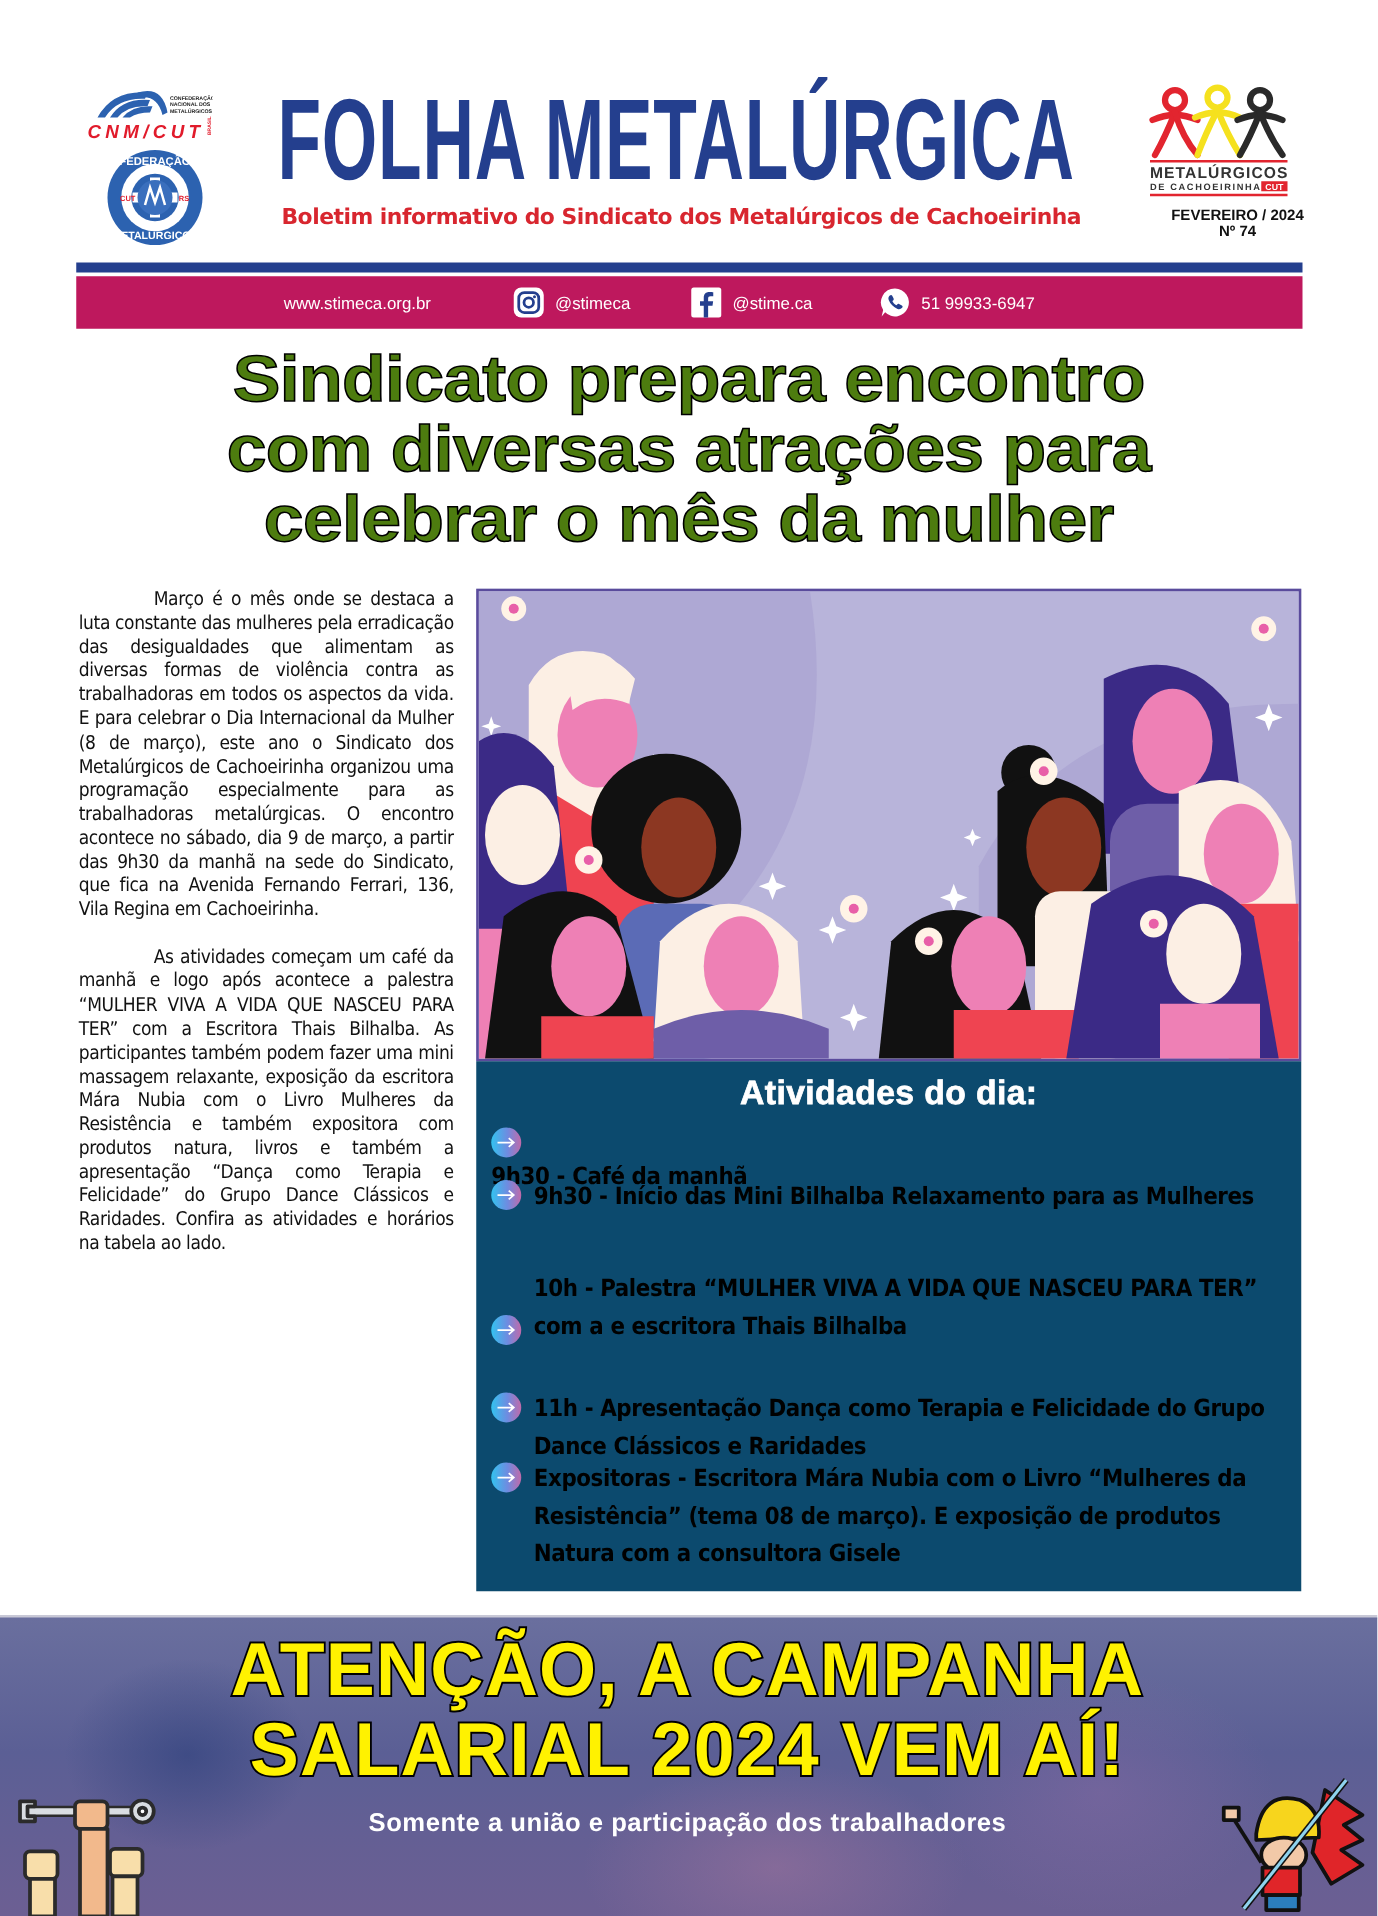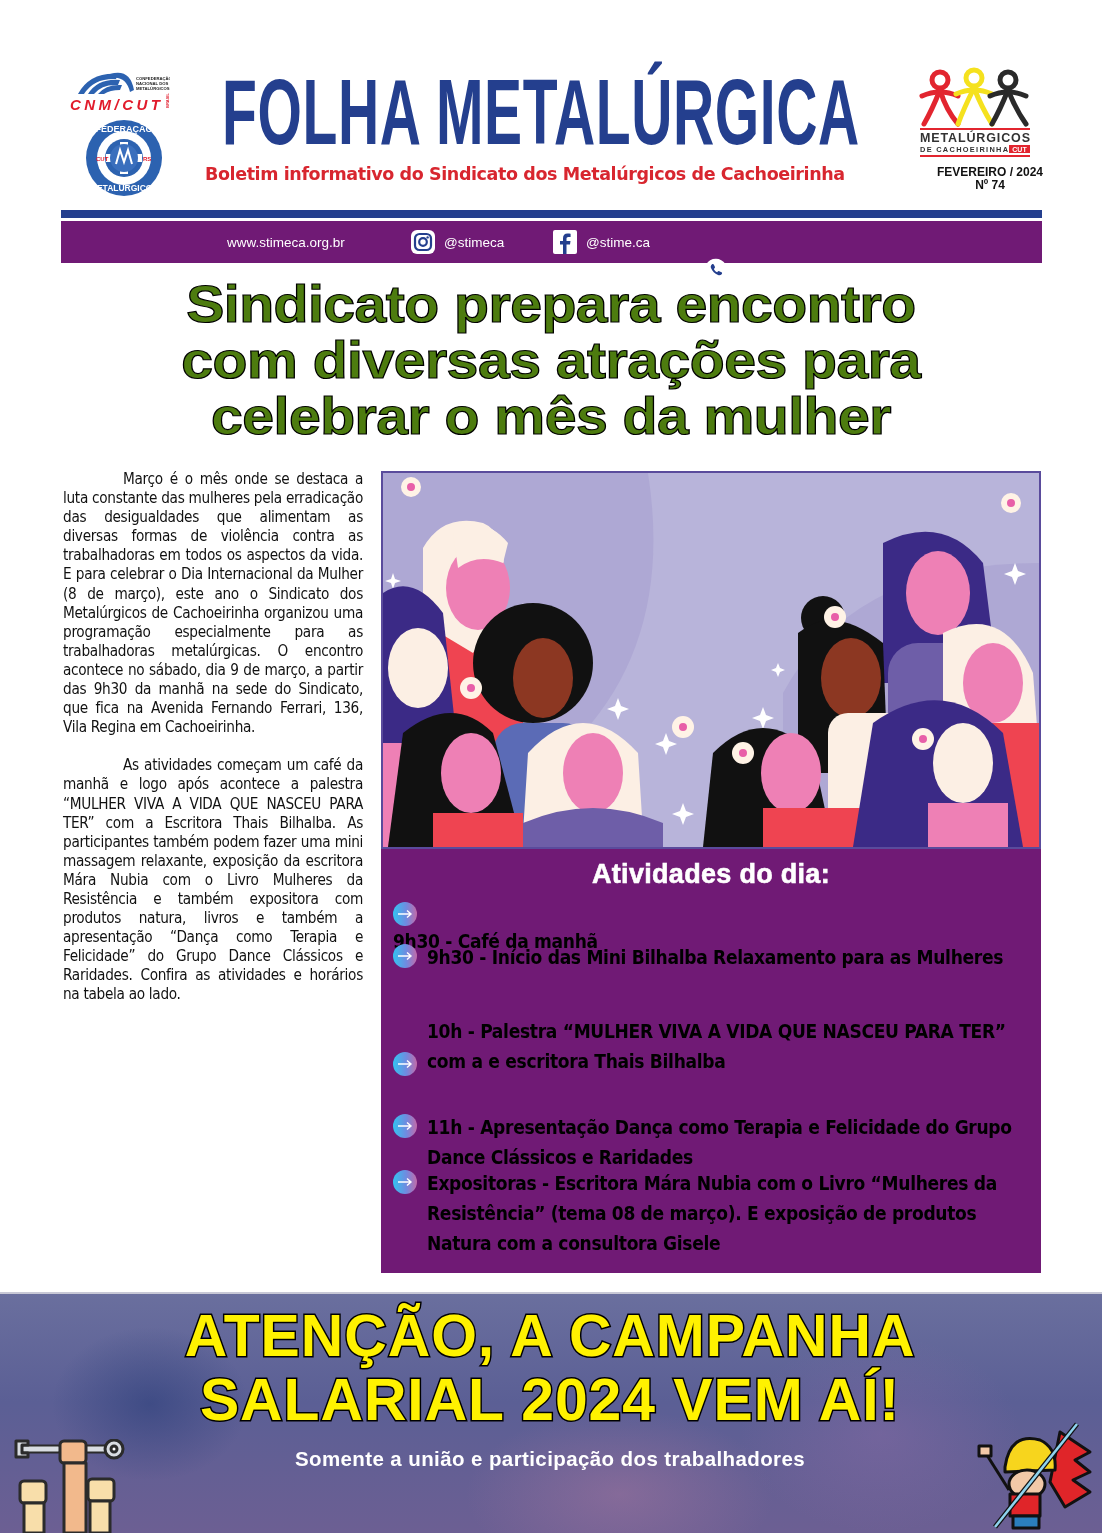--- a/index.html
+++ b/index.html
@@ -13,39 +13,39 @@
   .masthead-title {
     position: absolute; left: 222px; top: 64px; width: 630px; height: 96px;
     font-family: "Liberation Sans Narrow", "Liberation Sans", sans-serif;
     font-weight: 700; font-size: 92px; line-height: 96px; color: #243f8e;
     letter-spacing: 1px; transform: scaleX(0.62); transform-origin: left center;
     white-space: nowrap;
   }
   .masthead-sub {
     position: absolute; left: 205px; top: 164px; width: 680px;
     font-family: "DejaVu Sans", sans-serif; font-weight: 700; font-size: 17.5px;
-    color: #d8262f; white-space: nowrap; letter-spacing: -0.4px;
+    color: #d8262f; text-align: center; white-space: nowrap; letter-spacing: -0.4px;
   }
   .logo-sind { position: absolute; left: 918px; top: 66px; width: 114px; height: 92px; }
   .issue-date {
     position: absolute; left: 915px; top: 166px; width: 150px; text-align: center;
     font-weight: 700; font-size: 12px; line-height: 13px; color: #111;
   }
 
   
   .bar-top { position: absolute; left: 61px; top: 210px; width: 981px; height: 8px; background: #243f8e; }
   .contact-bar {
-    position: absolute; left: 61px; top: 221px; width: 981px; height: 42px; background: #701a75;
+    position: absolute; left: 61px; top: 221px; width: 981px; height: 42px; background: #be185d;
     color: #fff; font-size: 13.5px;
   }
   .contact-item { position: absolute; top: 0; height: 42px; display: flex; align-items: center; gap: 8px; white-space: nowrap; }
   .ci-web { left: 166px; }
   .ci-ig  { left: 349px; }
   .ci-fb  { left: 491px; }
-  .ci-wa  { left: 642px; margin-top: 28px; }
+  .ci-wa  { left: 642px; }
   .ci-icon { width: 26px; height: 26px; display: inline-flex; align-items: center; justify-content: center; }
 
   
   .headline {
     position: absolute; left: 50px; top: 276px; width: 1002px; text-align: center;
     font-family: "Liberation Sans", sans-serif; font-weight: 700;
     font-size: 52px; line-height: 56px; color: #4d7c0f; letter-spacing: -0.5px;
   }
   .headline span { display: block; transform: scaleX(1.1); transform-origin: center; -webkit-text-stroke: 1.2px #000; }
 
@@ -60,21 +60,21 @@
   .article p + p { margin-top: 19px; }
 
   
   .illus {
     position: absolute; left: 381px; top: 471px; width: 660px; height: 378px;
     border: 2px solid #5a4b9c; background: #b7b3da; overflow: hidden;
   }
 
   
   .activities {
-    position: absolute; left: 381px; top: 849px; width: 660px; height: 424px; background: #701a75;
+    position: absolute; left: 381px; top: 849px; width: 660px; height: 424px; background: #0c4a6e;
     color: #fff;
   }
   .act-title {
     position: absolute; left: 0; top: 10px; width: 100%; text-align: center;
     font-weight: 700; font-size: 27px; letter-spacing: 0.3px; -webkit-text-stroke: 0.6px #fff;
   }
   .act-item { position: absolute; left: 12px; width: 640px; display: flex; align-items: flex-start; }
   .act-bullet {
     flex: 0 0 24px; width: 24px; height: 24px; border-radius: 50%; margin-top: 2px; margin-right: 10px;
     background: linear-gradient(90deg, #33c3f0 0%, #6f8be0 55%, #c16aa9 100%);

